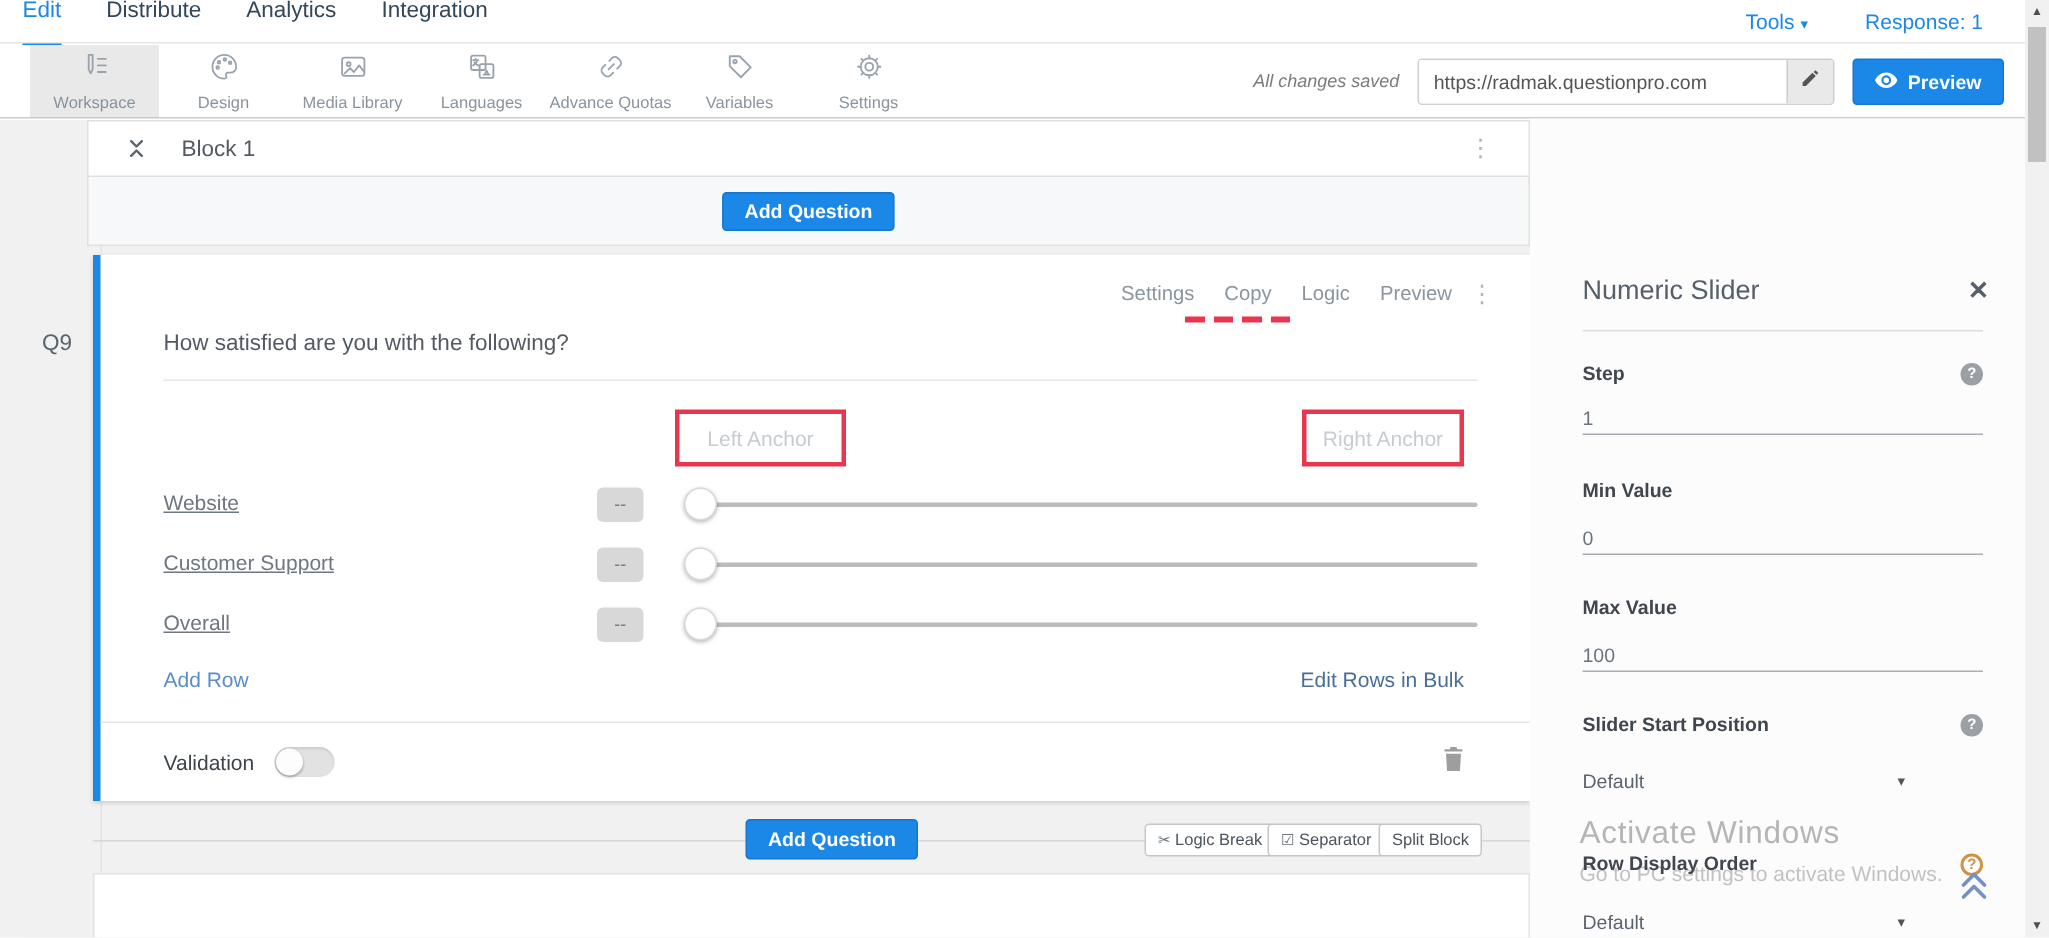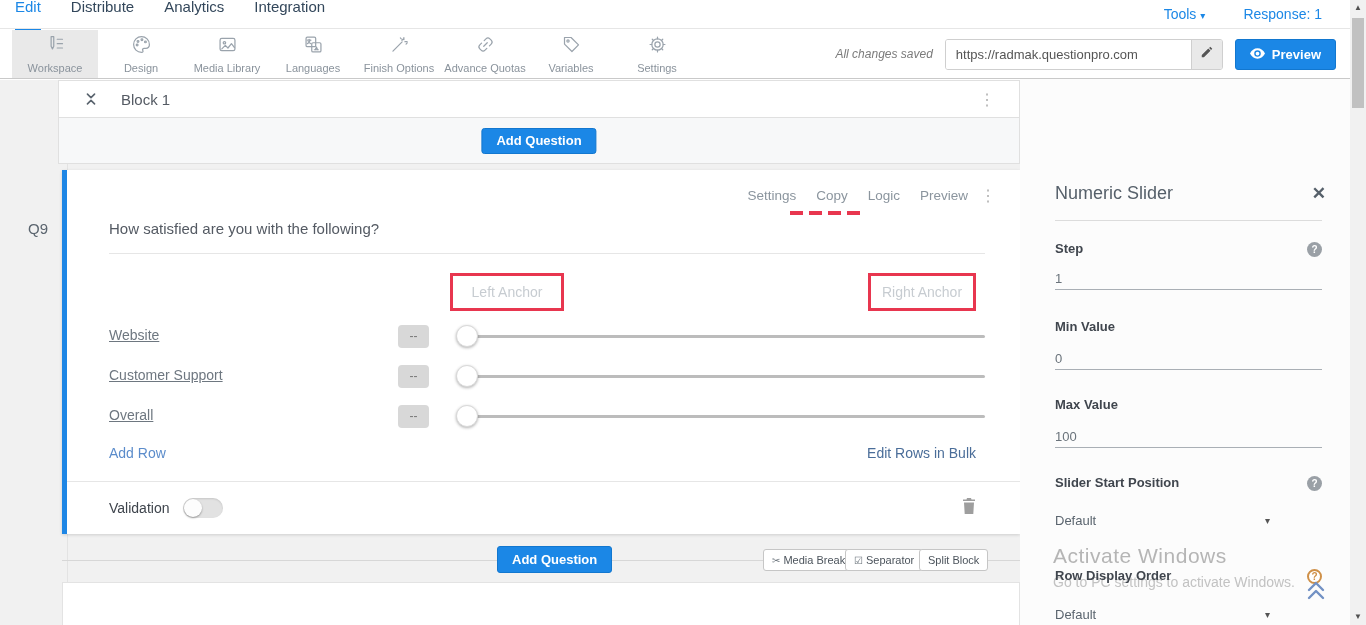--- a/index.html
+++ b/index.html
@@ -10,21 +10,21 @@
   .topnav { position:absolute; top:0; left:0; width:1350px; height:29px; background:#fff; border-bottom:1px solid #e6e6e6; display:flex; align-items:center; }
   .tabs { display:flex; gap:30px; padding-left:15px; }
   .tab { font-size:15px; color:#33475b; text-decoration:none; cursor:pointer; padding-bottom:14px; }
   .tab.active { color:#1B87E6; border-bottom:2px solid #1B87E6; }
   .topnav-right { margin-left:auto; display:flex; gap:38px; padding-right:28px; color:#1B87E6; font-size:14px; align-items:center; }
   .topnav-right a { cursor:pointer; }
   .caret-sm { font-size:10px; margin-left:4px; }
 
   
   .toolbar { position:absolute; top:30px; left:0; width:1350px; height:49px; background:#fff; border-bottom:1px solid #c9c9c9; display:flex; align-items:stretch; }
-  .tb-items { display:flex; padding-left:12px; }
+  .tb-items { display:flex; padding-left:20px; }
   .tb-item { width:86px; display:flex; flex-direction:column; align-items:center; justify-content:center; gap:3px; cursor:pointer; }
   .tb-item.active { background:#e9e9e9; }
   .tb-item svg { width:21px; height:21px; stroke:#9aa3ac; fill:none; stroke-width:1.4; stroke-linecap:round; stroke-linejoin:round; }
   .tb-label { font-size:11px; color:#8a939c; white-space:nowrap; }
   .tb-right { margin-left:auto; display:flex; align-items:center; padding-right:14px; gap:12px; }
   .save-status { font-size:12px; font-style:italic; color:#7b7b7b; }
   .url-group { display:flex; height:31px; border:1px solid #cfcfcf; border-radius:3px; overflow:hidden; }
   .url-input { width:245px; border:none; outline:none; padding:0 10px; font-size:13px; color:#555; font-family:"Liberation Sans", sans-serif; background:#fff; }
   .pencil-btn { width:31px; background:#e9e9e9; border-left:1px solid #cfcfcf; display:flex; align-items:center; justify-content:center; cursor:pointer; }
   .preview-btn { height:31px; background:#1B87E6; border:1px solid #1277cf; border-radius:3px; color:#fff; font-size:13px; font-weight:bold; display:flex; align-items:center; gap:7px; padding:0 14px; cursor:pointer; }
@@ -154,26 +154,20 @@
     <div class="tb-item">
       <span><svg viewBox="0 0 24 24">
             <rect x="3.5" y="3.5" width="11" height="11" rx="1.5"></rect>
             <rect x="10" y="10" width="10.5" height="10.5" rx="1.5"></rect>
             <path d="M13 18h4.5M15.2 14.8V16M14 18l1.3-3 1.4 3M7 6v1M5 7h4M8.3 7c-.6 2-2 3.4-3.3 4M6 8.6c.8 1.2 2 2.1 3 2.4"></path>
           </svg></span>
       <span class="tb-label">Languages</span>
     </div>
     <div class="tb-item">
       <span><svg viewBox="0 0 24 24">
-            <path d="M4.5 19.5L15 9M17 4v2.5M18.2 8.8h2.5M14.8 7.2l1.6-1.6M19.5 11.5l1.3-1.3M13 4.5l1 1"></path>
-          </svg></span>
-      <span class="tb-label">Finish Options</span>
-    </div>
-    <div class="tb-item">
-      <span><svg viewBox="0 0 24 24">
             <path d="M10 14l4-4M7.5 10.5l-2 2a3.2 3.2 0 000 4.5l1.5 1.5a3.2 3.2 0 004.5 0l2-2M16.5 13.5l2-2a3.2 3.2 0 000-4.5L17 5.5a3.2 3.2 0 00-4.5 0l-2 2"></path>
           </svg></span>
       <span class="tb-label">Advance Quotas</span>
     </div>
     <div class="tb-item">
       <span><svg viewBox="0 0 24 24">
             <path d="M4 4h7.5l8.5 8.5-7.5 7.5L4 11.5z"></path>
             <circle cx="8" cy="8" r="1.3"></circle>
           </svg></span>
       <span class="tb-label">Variables</span>
@@ -282,21 +276,21 @@
         <span><svg viewBox="0 0 16 18">
               <path d="M6 1h4l.5 1.5H14V4H2V2.5h3.5zM3 5.5h10L12.3 17H3.7z"></path>
             </svg></span>
       </span>
     </div>
   </div>
 
   <div class="footer-row">
     <div class="footer-line"></div>
     <button class="footer-addq">Add Question</button>
-    <button class="mini-btn mini-pagebreak"><span class="mini-icon">✂</span><span>Media Break</span></button>
+    <button class="mini-btn mini-pagebreak"><span class="mini-icon">✂</span><span>Logic Break</span></button>
     <button class="mini-btn mini-separator"><span class="mini-icon">☑</span><span>Separator</span></button>
     <button class="mini-btn mini-splitblock"><span>Split Block</span></button>
   </div>
 
   <div class="next-block"></div>
 </div>
 
 <div class="sidepanel">
   <span class="sp-title">Numeric Slider</span>
   <span class="sp-close">✕</span>

